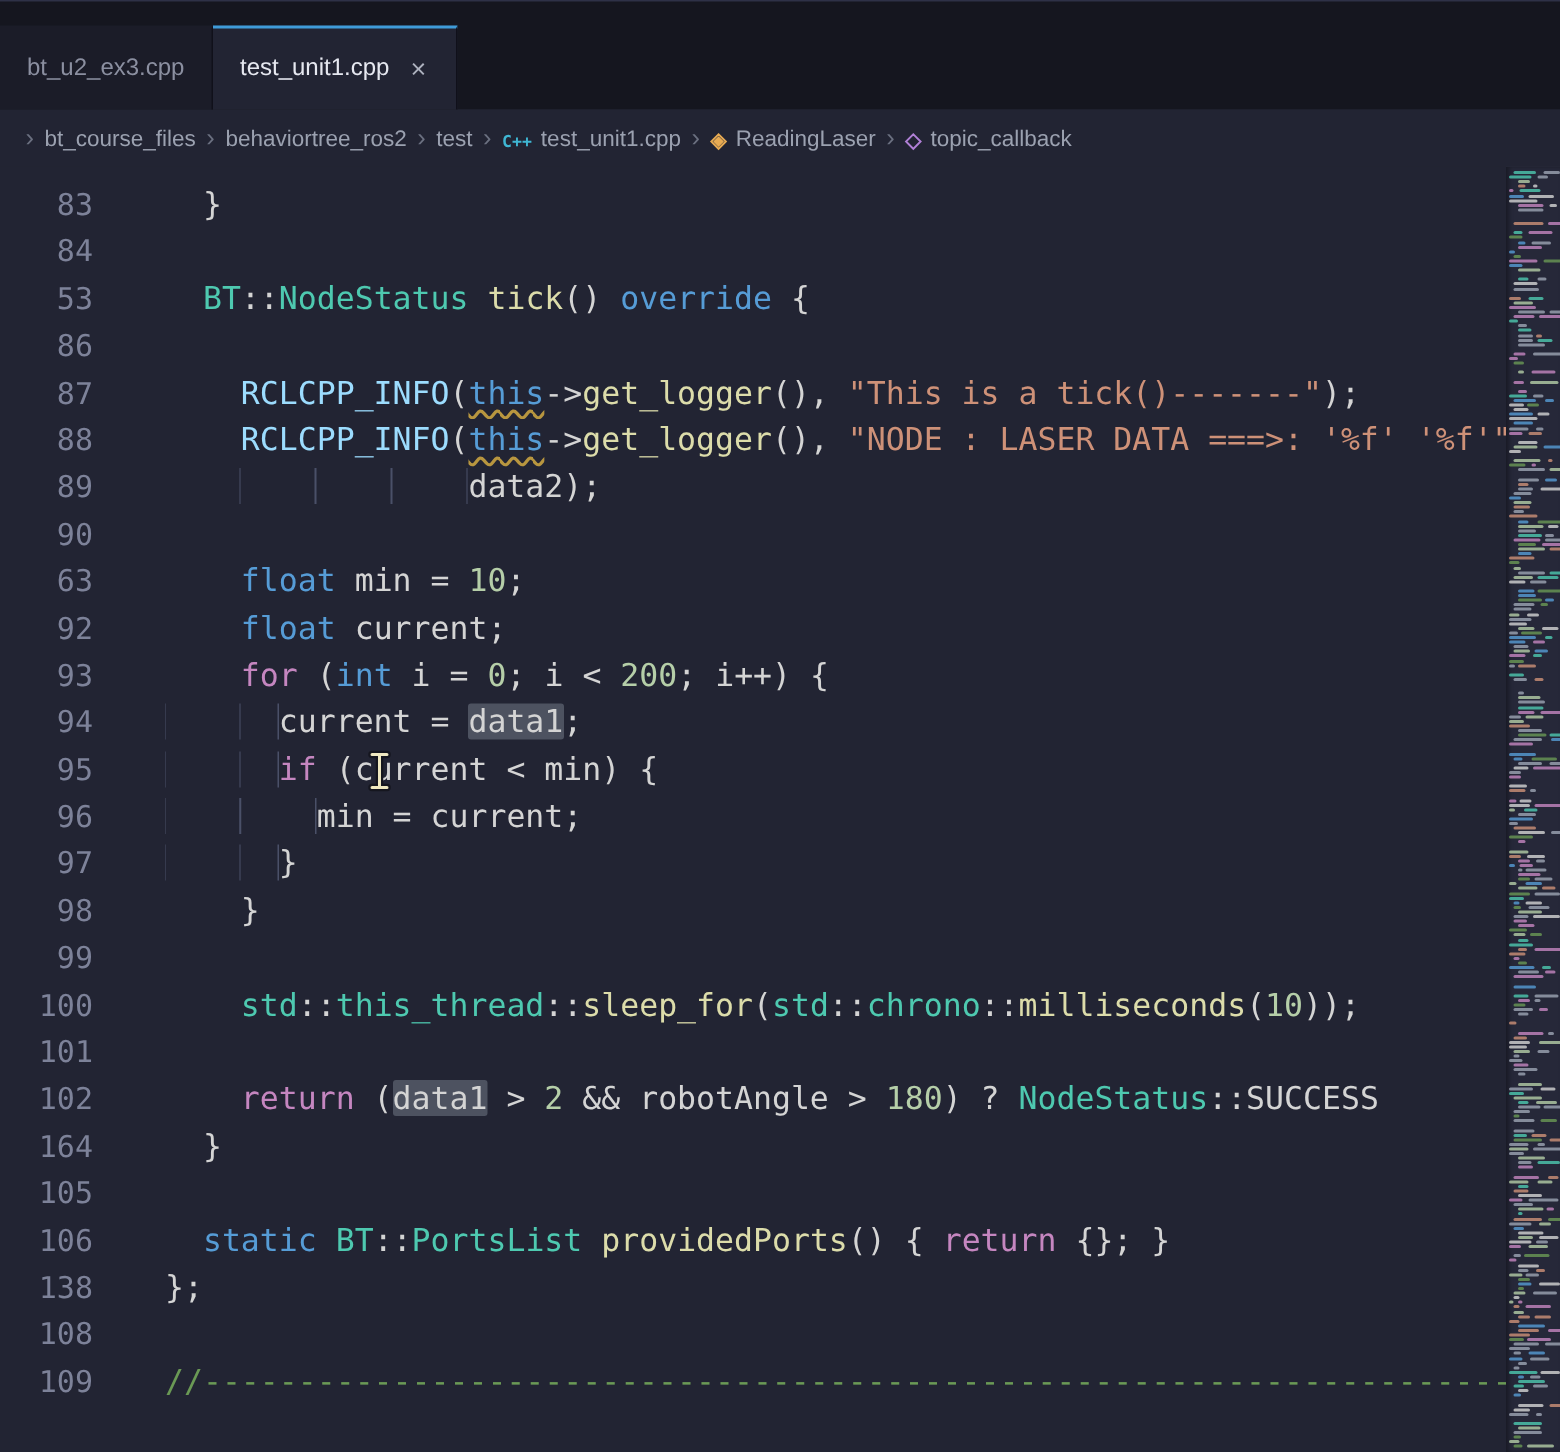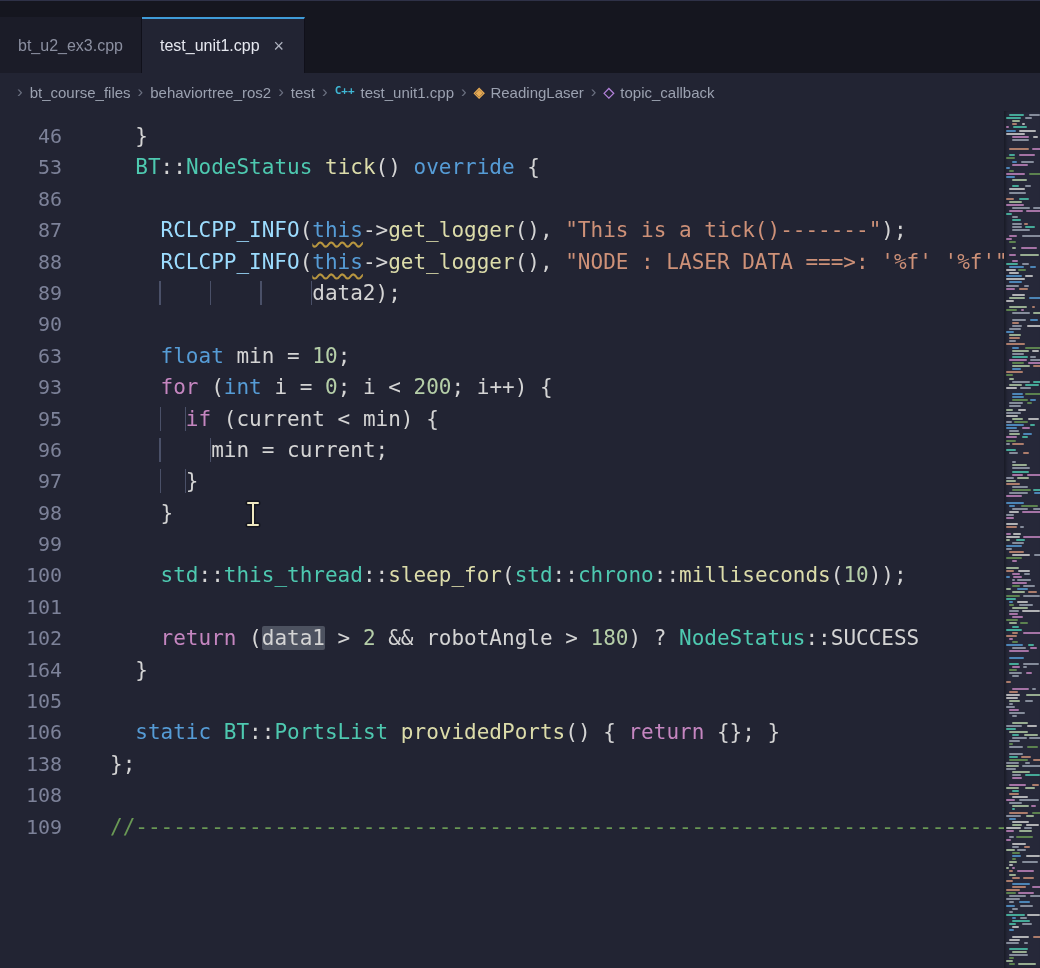--- a/index.html
+++ b/index.html
@@ -12,21 +12,21 @@
   .tab{height:54px;display:flex;align-items:center;gap:12px;padding:0 18px;
        background:#1b1c28;border-right:1px solid #10101a;border-top:2px solid transparent;
        font-size:16px;color:#8b8fa0;cursor:pointer;}
   .tab.active{background:#222433;color:#e6e8f0;border-top:2px solid #3f9bd8;}
   .tab-close{font-size:18px;color:#aeb2bf;padding:0 2px;}
 
   
   .breadcrumb{height:38px;background:#222433;display:flex;align-items:center;
               padding-left:10px;font-size:15px;color:#9ba1b0;white-space:nowrap;overflow:hidden;}
   .bc-sep{color:#6b7080;margin:0 7px;font-size:17px;}
-  .bc-item{display:flex;align-items:flex-start;cursor:pointer;}
+  .bc-item{display:flex;align-items:flex-end;cursor:pointer;}
   .bc-icon{margin-right:6px;font-weight:bold;}
   .cpp-file-icon{color:#3fb6d3;font-size:11px;font-family:"DejaVu Sans Mono",monospace;}
   .class-icon{color:#e8ab53;font-size:14px;}
   .method-icon{color:#b180d7;font-size:14px;}
 
   
   .editor{position:absolute;top:111px;left:0;right:0;bottom:0;background:#222433;overflow:hidden;}
   .code-lines{padding-top:10px;}
   .line{display:flex;height:31.4px;line-height:31.4px;white-space:pre;}
   .ln{width:62px;text-align:right;color:#7d8299;flex:0 0 62px;
@@ -96,29 +96,32 @@
     </span>
     <span class="bc-sep">›</span>
     <span class="bc-item">
       <span class="bc-icon method-icon">◇</span>
       <span class="bc-label">topic_callback</span>
     </span>
   </div>
 
 <div class="editor">
   <div class="code-lines" id="code-lines">
-      <div class="line"><span class="ln">46</span><span class="code"><span class="tk-p">  }</span></span></div>
+      <div class="line"><span class="ln">83</span><span class="code"><span class="tk-p">  }</span></span></div>
+      <div class="line"><span class="ln">84</span><span class="code"></span></div>
       <div class="line"><span class="ln">53</span><span class="code"><span class="tk-p">  </span><span class="tk-ty">BT</span><span class="tk-p">::</span><span class="tk-ty">NodeStatus</span><span class="tk-p"> </span><span class="tk-fn">tick</span><span class="tk-p">() </span><span class="tk-kw">override</span><span class="tk-p"> {</span></span></div>
       <div class="line"><span class="ln">86</span><span class="code"></span></div>
       <div class="line"><span class="ln">87</span><span class="code"><span class="tk-p">    </span><span class="tk-mac">RCLCPP_INFO</span><span class="tk-p">(</span><span class="tk-this">this</span><span class="tk-p">-&gt;</span><span class="tk-fn">get_logger</span><span class="tk-p">(), </span><span class="tk-str">"This is a tick()-------"</span><span class="tk-p">);</span></span></div>
       <div class="line"><span class="ln">88</span><span class="code"><span class="tk-p">    </span><span class="tk-mac">RCLCPP_INFO</span><span class="tk-p">(</span><span class="tk-this">this</span><span class="tk-p">-&gt;</span><span class="tk-fn">get_logger</span><span class="tk-p">(), </span><span class="tk-str">"NODE : LASER DATA ===&gt;: '%f' '%f'"</span><span class="tk-p">, </span><span class="tk-v">data1</span></span></div>
       <div class="line"><span class="ln">89</span><span class="code"><span class="tk-gw">                </span><span class="tk-v">data2</span><span class="tk-p">);</span></span></div>
       <div class="line"><span class="ln">90</span><span class="code"></span></div>
       <div class="line"><span class="ln">63</span><span class="code"><span class="tk-p">    </span><span class="tk-kw">float</span><span class="tk-p"> </span><span class="tk-v">min</span><span class="tk-p"> = </span><span class="tk-num">10</span><span class="tk-p">;</span></span></div>
+      <div class="line"><span class="ln">92</span><span class="code"><span class="tk-p">    </span><span class="tk-kw">float</span><span class="tk-p"> </span><span class="tk-v">current</span><span class="tk-p">;</span></span></div>
       <div class="line"><span class="ln">93</span><span class="code"><span class="tk-p">    </span><span class="tk-ctl">for</span><span class="tk-p"> (</span><span class="tk-kw">int</span><span class="tk-p"> </span><span class="tk-v">i</span><span class="tk-p"> = </span><span class="tk-num">0</span><span class="tk-p">; </span><span class="tk-v">i</span><span class="tk-p"> &lt; </span><span class="tk-num">200</span><span class="tk-p">; </span><span class="tk-v">i</span><span class="tk-p">++) {</span></span></div>
+      <div class="line"><span class="ln">94</span><span class="code"><span class="tk-gw">      </span><span class="tk-v">current</span><span class="tk-p"> = </span><span class="tk-v tk-hl">data1</span><span class="tk-p">;</span></span></div>
       <div class="line"><span class="ln">95</span><span class="code"><span class="tk-gw">      </span><span class="tk-ctl">if</span><span class="tk-p"> (</span><span class="tk-v">current</span><span class="tk-p"> &lt; </span><span class="tk-v">min</span><span class="tk-p">) {</span></span></div>
       <div class="line"><span class="ln">96</span><span class="code"><span class="tk-gw">        </span><span class="tk-v">min</span><span class="tk-p"> = </span><span class="tk-v">current</span><span class="tk-p">;</span></span></div>
       <div class="line"><span class="ln">97</span><span class="code"><span class="tk-gw">      </span><span class="tk-p">}</span></span></div>
       <div class="line"><span class="ln">98</span><span class="code"><span class="tk-p">    </span><span class="tk-p">}</span></span></div>
       <div class="line"><span class="ln">99</span><span class="code"></span></div>
       <div class="line"><span class="ln">100</span><span class="code"><span class="tk-p">    </span><span class="tk-ty">std</span><span class="tk-p">::</span><span class="tk-ty">this_thread</span><span class="tk-p">::</span><span class="tk-fn">sleep_for</span><span class="tk-p">(</span><span class="tk-ty">std</span><span class="tk-p">::</span><span class="tk-ty">chrono</span><span class="tk-p">::</span><span class="tk-fn">milliseconds</span><span class="tk-p">(</span><span class="tk-num">10</span><span class="tk-p">));</span></span></div>
       <div class="line"><span class="ln">101</span><span class="code"></span></div>
       <div class="line"><span class="ln">102</span><span class="code"><span class="tk-p">    </span><span class="tk-ctl">return</span><span class="tk-p"> (</span><span class="tk-v tk-hl">data1</span><span class="tk-p"> &gt; </span><span class="tk-num">2</span><span class="tk-p"> &amp;&amp; </span><span class="tk-v">robotAngle</span><span class="tk-p"> &gt; </span><span class="tk-num">180</span><span class="tk-p">) ? </span><span class="tk-ty">NodeStatus</span><span class="tk-p">::SUCCESS</span></span></div>
       <div class="line"><span class="ln">164</span><span class="code"><span class="tk-p">  }</span></span></div>
       <div class="line"><span class="ln">105</span><span class="code"></span></div>

